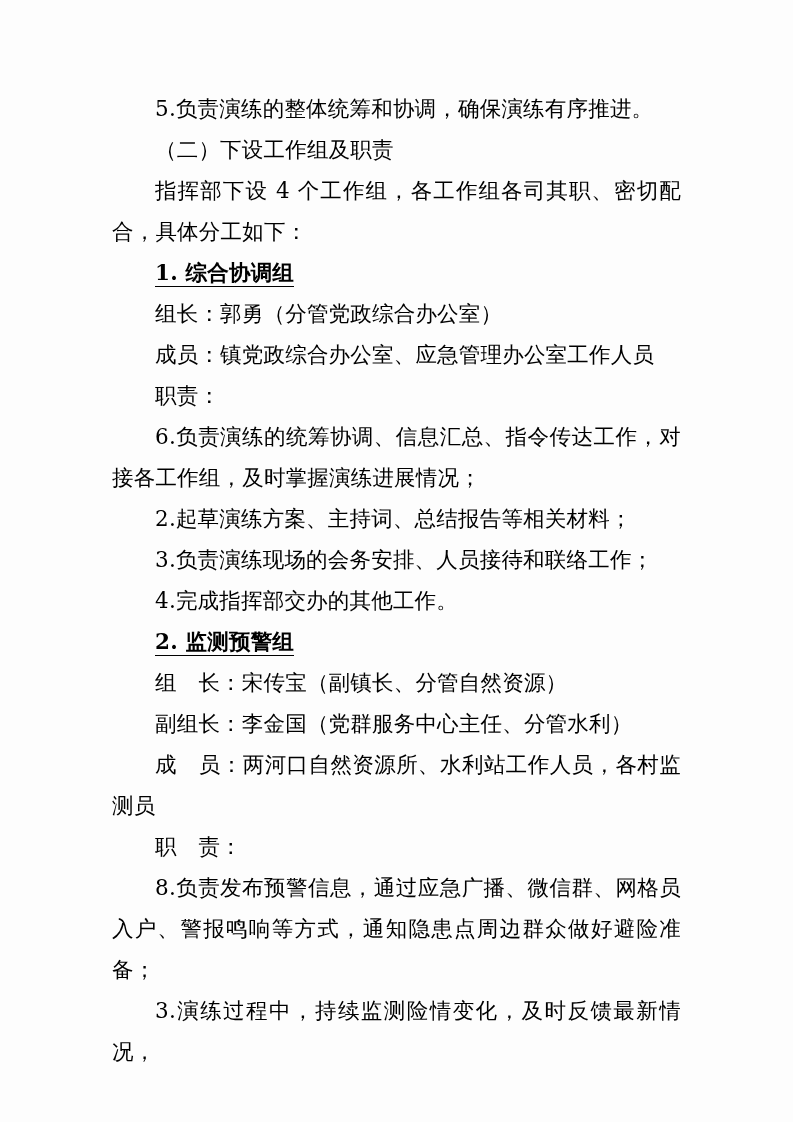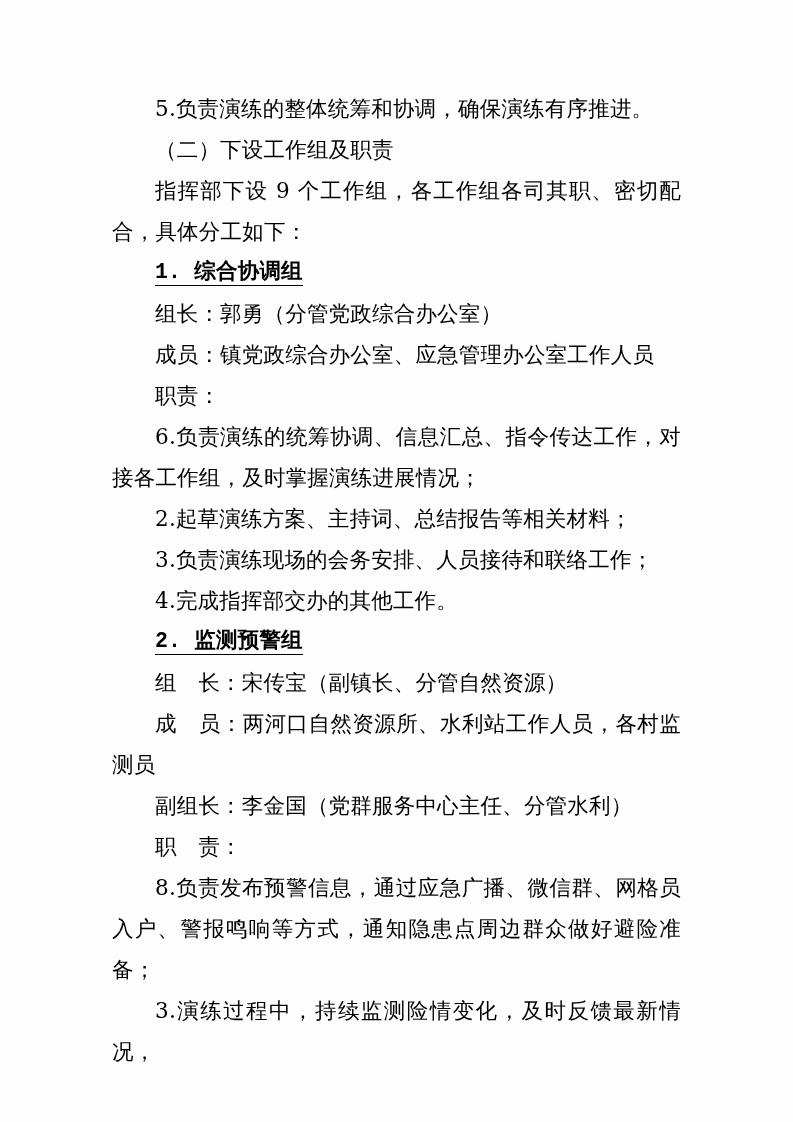--- a/index.html
+++ b/index.html
@@ -30,38 +30,37 @@
   }
   .para {
     margin: 0;
     text-indent: 2em;
     white-space: normal;
   }
   .heading {
     margin: 0;
     text-indent: 2em;
     font-weight: bold;
-    font-family: Liberation Mono, monospace;
   }
   .heading .underline {
     border-bottom: 1px solid #000;
     padding-bottom: 1px;
   }
 </style>
 </head>
 <body>
 
 <div class="page">
   <div class="doc-body">
 
     <p class="para">5.负责演练的整体统筹和协调，确保演练有序推进。</p>
 
     <p class="para">（二）下设工作组及职责</p>
 
-    <p class="para">指挥部下设 9 个工作组，各工作组各司其职、密切配合，具体分工如下：</p>
+    <p class="para">指挥部下设 4 个工作组，各工作组各司其职、密切配合，具体分工如下：</p>
 
     <p class="heading"><span class="underline">1. 综合协调组</span></p>
 
     <p class="para">组长：郭勇（分管党政综合办公室）</p>
 
     <p class="para">成员：镇党政综合办公室、应急管理办公室工作人员</p>
 
     <p class="para">职责：</p>
 
     <p class="para">6.负责演练的统筹协调、信息汇总、指令传达工作，对接各工作组，及时掌握演练进展情况；</p>
@@ -69,23 +68,23 @@
     <p class="para">2.起草演练方案、主持词、总结报告等相关材料；</p>
 
     <p class="para">3.负责演练现场的会务安排、人员接待和联络工作；</p>
 
     <p class="para">4.完成指挥部交办的其他工作。</p>
 
     <p class="heading"><span class="underline">2. 监测预警组</span></p>
 
     <p class="para">组　长：宋传宝（副镇长、分管自然资源）</p>
 
+    <p class="para">副组长：李金国（党群服务中心主任、分管水利）</p>
+
     <p class="para">成　员：两河口自然资源所、水利站工作人员，各村监测员</p>
-
-    <p class="para">副组长：李金国（党群服务中心主任、分管水利）</p>
 
     <p class="para">职　责：</p>
 
 
     <p class="para">8.负责发布预警信息，通过应急广播、微信群、网格员入户、警报鸣响等方式，通知隐患点周边群众做好避险准备；</p>
 
     <p class="para">3.演练过程中，持续监测险情变化，及时反馈最新情况，</p>
 
   </div>
 </div>

